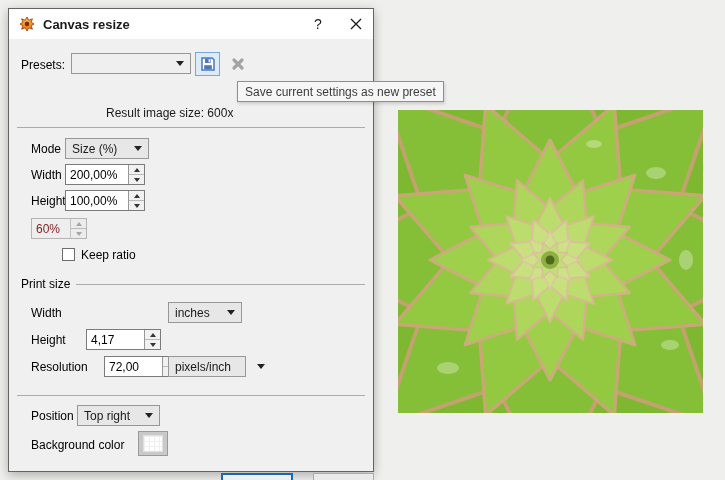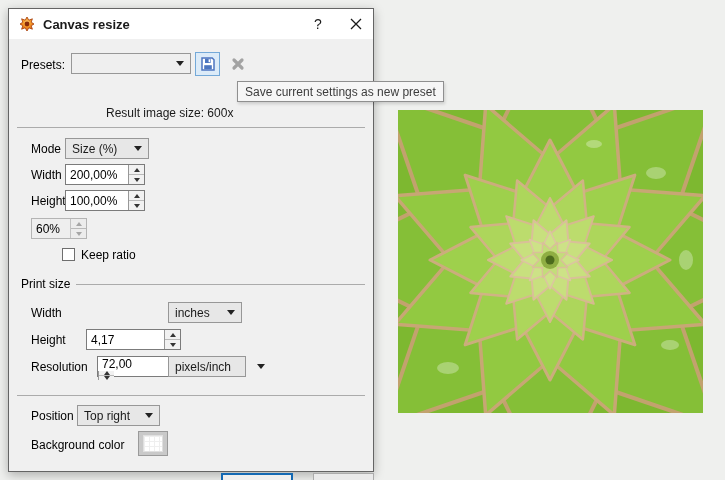--- a/index.html
+++ b/index.html
@@ -53,21 +53,21 @@
   .spinbox input {
     flex:1; border:0; outline:0; background:transparent; min-width:0;
     font-family:"Liberation Sans", sans-serif; font-size:12px; padding:0 4px; color:#000;
   }
   .spin-col { width:16px; border-left:1px solid #989898; display:flex; flex-direction:column; background:#f1f1f1; }
   .spin-btn { flex:1; display:flex; align-items:center; justify-content:center; }
   .spin-btn.up { border-bottom:1px solid #b9b9b9; }
   .tri-up { width:0; height:0; border-left:3px solid transparent; border-right:3px solid transparent; border-bottom:4px solid #333; }
   .tri-dn { width:0; height:0; border-left:3px solid transparent; border-right:3px solid transparent; border-top:4px solid #333; }
   .spinbox.disabled { border-color:#b4b4b4; background:#eeeeee; }
-  .spinbox.disabled input { color:#000000; }
+  .spinbox.disabled input { color:#7f1d1d; }
   .spinbox.disabled .spin-col { background:#ececec; border-left-color:#c2c2c2; }
   .spinbox.disabled .tri-up { border-bottom-color:#a6a6a6; }
   .spinbox.disabled .tri-dn { border-top-color:#a6a6a6; }
 
   
   .tool-btn {
     width:25px; height:24px; display:flex; align-items:center; justify-content:center;
   }
   .tool-btn.save-state { background:#dcebf8; border:1px solid #74a9d8; }
   .tool-btn.disabled { opacity:1; }
@@ -240,36 +240,36 @@
       <span class="lbl">Width</span>
     </div>
     <div class="combo" style="position:absolute; left:159px; top:263px; width:74px;">
       <span class="combo-text">inches</span>
       <span class="arr"></span>
     </div>
 
     <div class="row" style="left:22px; top:290px; height:22px;">
       <span class="lbl">Height</span>
     </div>
-    <div class="spinbox" style="position:absolute; left:77px; top:290px; width:95px;">
+    <div class="spinbox" style="position:absolute; left:77px; top:290px; width:75px;">
       <input value="4,17" style="">
       <div class="spin-col">
         <div class="spin-btn up">
             <span class="tri-up"></span>
           </div>
         <div class="spin-btn">
             <span class="tri-dn"></span>
           </div>
       </div>
     </div>
 
     <div class="row" style="left:22px; top:317px; height:22px;">
       <span class="lbl">Resolution</span>
     </div>
-    <div class="spinbox" style="position:absolute; left:88px; top:317px; width:75px;flex-direction:column;">
+    <div class="spinbox" style="position:absolute; left:95px; top:317px; width:75px;">
       <input value="72,00" style="">
       <div class="spin-col">
         <div class="spin-btn up">
             <span class="tri-up"></span>
           </div>
         <div class="spin-btn">
             <span class="tri-dn"></span>
           </div>
       </div>
     </div>

